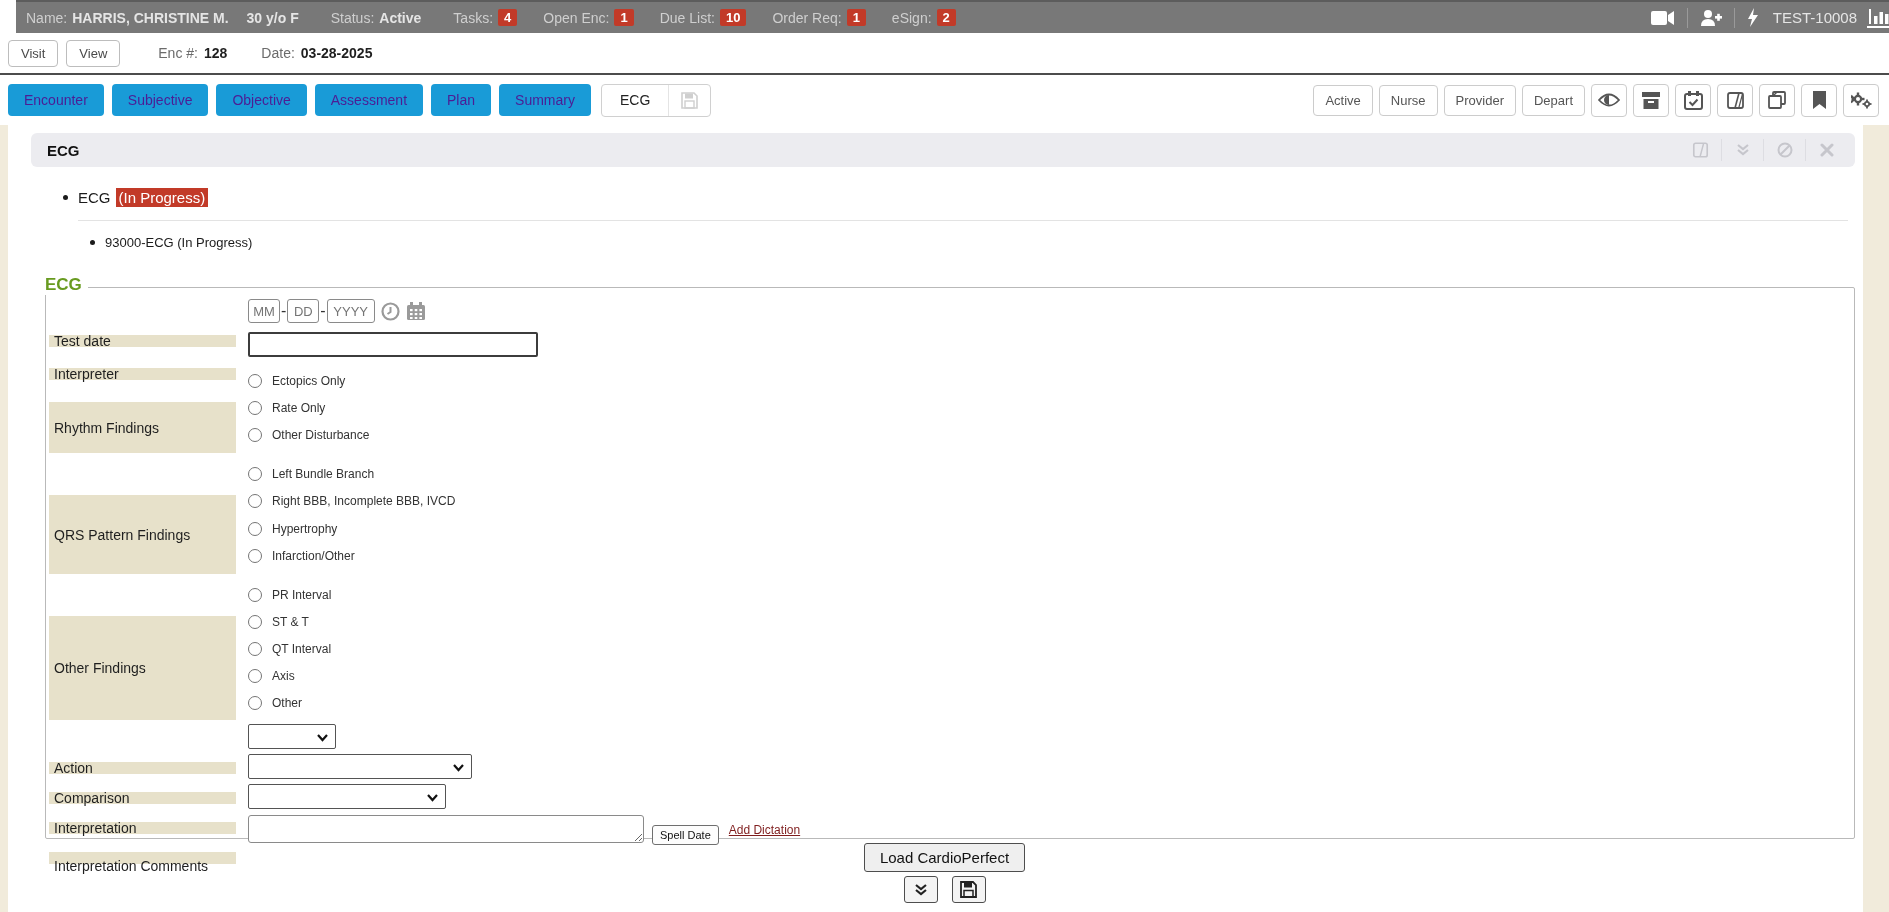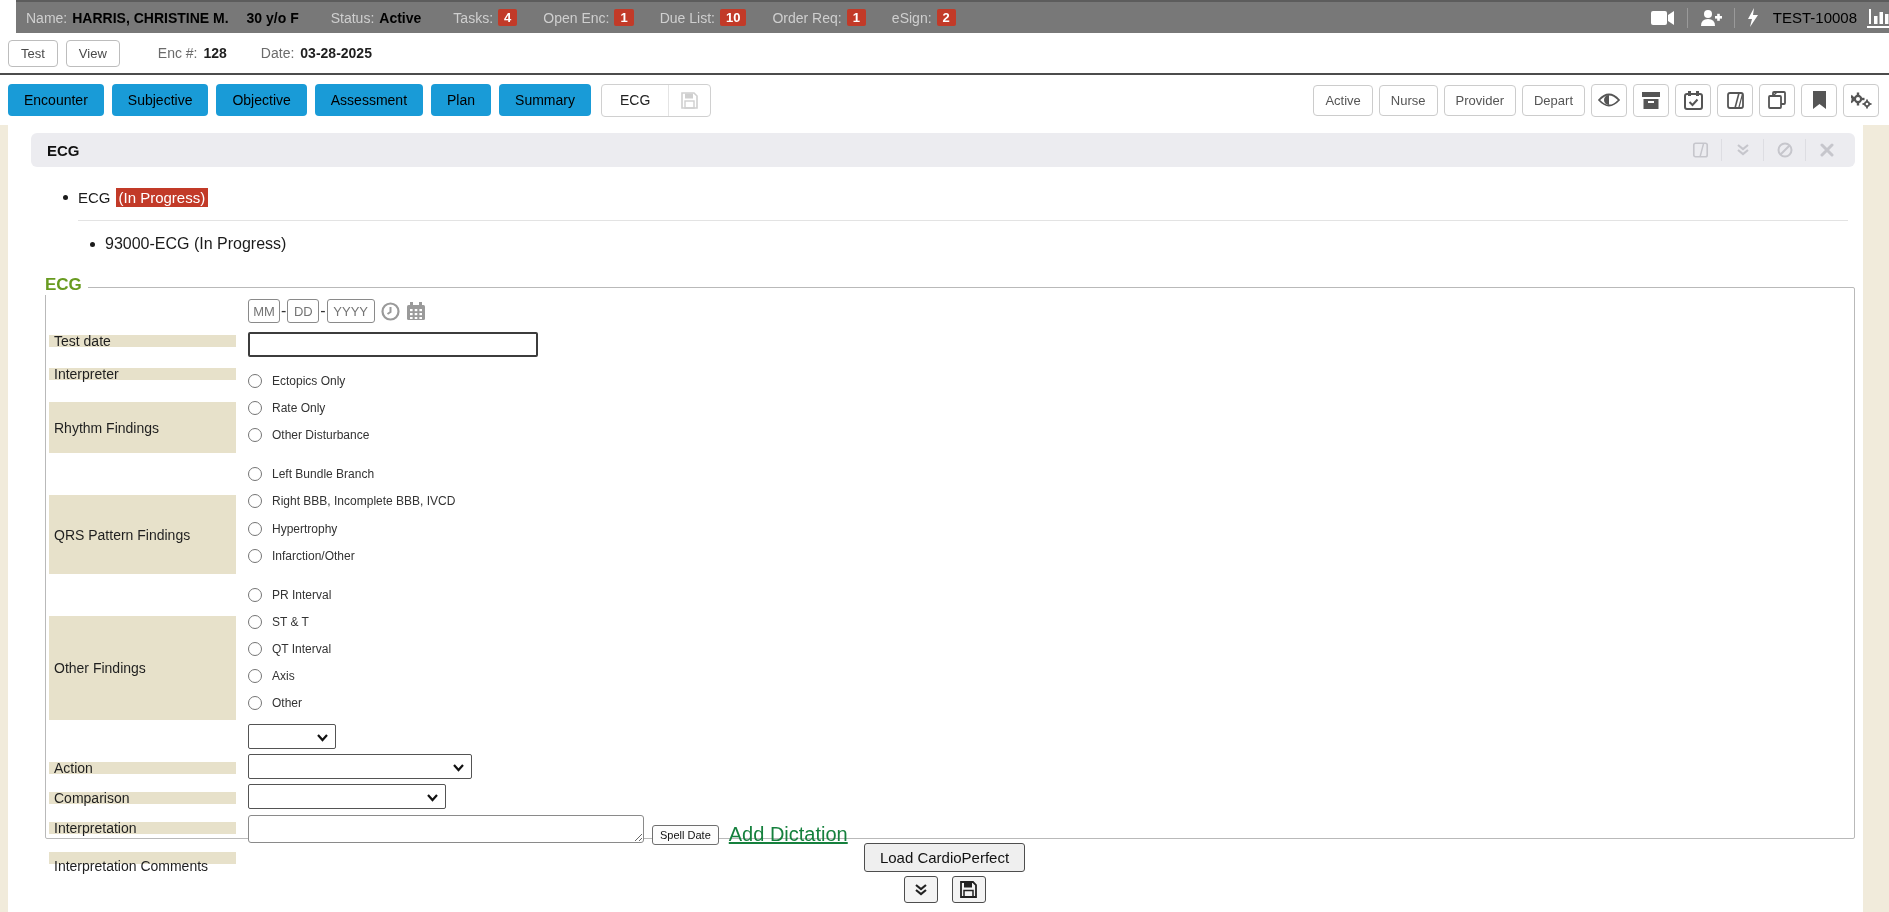--- a/index.html
+++ b/index.html
@@ -5,41 +5,41 @@
   * { margin:0; padding:0; box-sizing:border-box; }
   html,body { width:1889px; height:912px; overflow:hidden; background:#fff;
               font-family:"Liberation Sans", sans-serif; }
 
   
   .topbar { position:absolute; left:16px; top:0; width:1889px; height:33px;
             background:#787878; border-top:2px solid #5c5c5c;
             display:flex; align-items:center; color:#fff; font-size:14px; }
   .topbar .grp { display:flex; align-items:center; }
   .tb-label { color:#cfcfcf; margin-right:5px; }
-  .tb-value { color:#000000; font-weight:bold; }
+  .tb-value { color:#e5e5e5; font-weight:bold; }
   .badge { background:#c23a28; color:#fff; font-weight:bold; font-size:13px;
            padding:1px 6px; border-radius:2px; margin-right:4px; }
   .topbar-right { margin-left:auto; display:flex; align-items:center; margin-right:14px; }
   .tb-divider { width:1px; height:20px; background:#9a9a9a; margin:0 12px; }
   .tb-icon svg { display:block; }
 
   
   .row2 { position:absolute; left:0; top:33px; width:1889px; height:42px; background:#fff;
           border-bottom:2px solid #4c4c4c; display:flex; align-items:center; font-size:14px; }
   .mini-btn { border:1px solid #bdbdbd; background:#fff; color:#4a4a4a; font-size:13px;
               border-radius:4px; padding:5px 12px; margin-left:8px;
               font-family:"Liberation Sans", sans-serif; cursor:pointer; }
   .enc-meta { display:flex; align-items:center; margin-left:38px; }
   .meta-label { color:#6b6b6b; margin-right:6px; }
   .meta-value { color:#1f1f1f; font-weight:bold; margin-right:34px; }
 
   
   .toolbar { position:absolute; left:0; top:75px; width:1889px; height:50px; background:#fff;
              display:flex; align-items:center; }
-  .nav-btn { background:#199bd7; color:#000000; border:none; border-radius:4px;
+  .nav-btn { background:#199bd7; color:#4c1d95; border:none; border-radius:4px;
              font-size:14px; padding:8px 16px; margin-left:8px; cursor:pointer;
              font-family:"Liberation Sans", sans-serif; }
   .ecg-tab { display:flex; align-items:center; border:1px solid #d0d0d0; border-radius:4px;
              background:#fff; margin-left:10px; height:33px; overflow:hidden; }
   .ecg-tab .tab-text { font-size:14px; color:#222; padding:0 18px; }
   .ecg-tab .tab-save { border-left:1px solid #e4e4e4; padding:0 12px; height:100%;
                        display:flex; align-items:center; }
   .toolbar-right { margin-left:auto; display:flex; align-items:center; margin-right:10px; }
   .tb-btn { border:1px solid #cccccc; background:#fff; color:#555; font-size:13px;
             border-radius:4px; padding:7px 11px; margin-left:6px; cursor:pointer;
@@ -61,21 +61,21 @@
   .sec-icon { width:42px; height:22px; display:flex; align-items:center; justify-content:center;
               border-left:1px solid #dddde2; cursor:pointer; }
   .sec-icon:first-child { border-left:none; }
 
   .bullet-line { position:absolute; left:63px; top:63px; display:flex; align-items:center;
                  font-size:15px; color:#1b1b1b; }
   .dot { width:5px; height:5px; border-radius:50%; background:#1b1b1b; margin-right:10px; }
   .status-red { background:#c23a28; color:#fff; padding:1px 3px; margin-left:5px; }
   .bullet-divider { position:absolute; left:78px; top:95px; width:1770px; height:1px; background:#e3e3e3; }
   .bullet-line2 { position:absolute; left:90px; top:110px; display:flex; align-items:center;
-                  font-size:16px; color:#1b1b1b; }
+                  font-size:13px; color:#1b1b1b; }
 
   
   .ecg-fieldset { position:absolute; left:45px; top:162px; width:1810px; height:552px;
                   border:1px solid #b9b9b9; border-radius:2px; }
   .legend { position:absolute; left:-7px; top:-13px; background:#fff; padding:0 6px;
             font-size:17px; font-weight:bold; color:#689b20; }
   .form-grid { position:absolute; left:3px; top:8px; width:1800px; display:flex;
                flex-direction:column; gap:3px; }
   .frow { display:flex; gap:4px; }
   .flabel { width:187px; background:#e7e1ca; font-size:14px; color:#1f1f1f;
@@ -106,21 +106,21 @@
   .sel-comparison { width:224px; }
   .sel-action { width:88px; }
   .sel-interpretation { width:198px; }
 
   .comments-area { width:396px; height:28px; border:1px solid #8a8a8a; border-radius:3px;
                    resize:both; font-size:13px; font-family:"Liberation Sans", sans-serif;
                    padding:2px 4px; }
   .spell-btn { border:1px solid #6f6f6f; background:#fdfdfd; border-radius:3px;
                font-size:11px; color:#111; padding:3px 7px; margin:10px 0 0 8px;
                font-family:"Liberation Sans", sans-serif; cursor:pointer; }
-  .dictation-link { font-size:20px; color:#15803d; text-decoration:underline;
+  .dictation-link { font-size:12px; color:#7f1d1d; text-decoration:underline;
                     margin:8px 0 0 10px; cursor:pointer; }
 
   .load-btn-wrap { position:absolute; left:0; top:718px; width:1889px; text-align:center; }
   .load-btn { border:1px solid #4e4e4e; background:#efefef; border-radius:3px;
               font-size:15px; color:#111; padding:5px 15px; cursor:pointer;
               font-family:"Liberation Sans", sans-serif; }
   .bottom-icons { position:absolute; left:0; top:751px; width:1889px; display:flex;
                   justify-content:center; gap:14px; }
   .small-iconbtn { border:1px solid #4e4e4e; background:#f4f4f4; border-radius:3px;
                    width:34px; height:27px; display:flex; align-items:center;
@@ -189,21 +189,21 @@
           <rect x="7" y="8" width="3.5" height="8" fill="#fff"></rect>
           <rect x="12.5" y="4" width="3.5" height="12" fill="#fff"></rect>
           <rect x="18" y="6" width="3.5" height="10" fill="#fff"></rect>
           <rect x="0" y="18" width="24" height="2" fill="#fff"></rect>
         </svg>
     </span>
   </div>
 </div>
 
 <div class="row2">
-  <button class="mini-btn">Test</button>
+  <button class="mini-btn">Visit</button>
   <button class="mini-btn">View</button>
   <div class="enc-meta">
     <span class="meta-label">Enc #:</span>
     <span class="meta-value">128</span>
     <span class="meta-label">Date:</span>
     <span class="meta-value">03-28-2025</span>
   </div>
 </div>
 
 <div class="toolbar">

